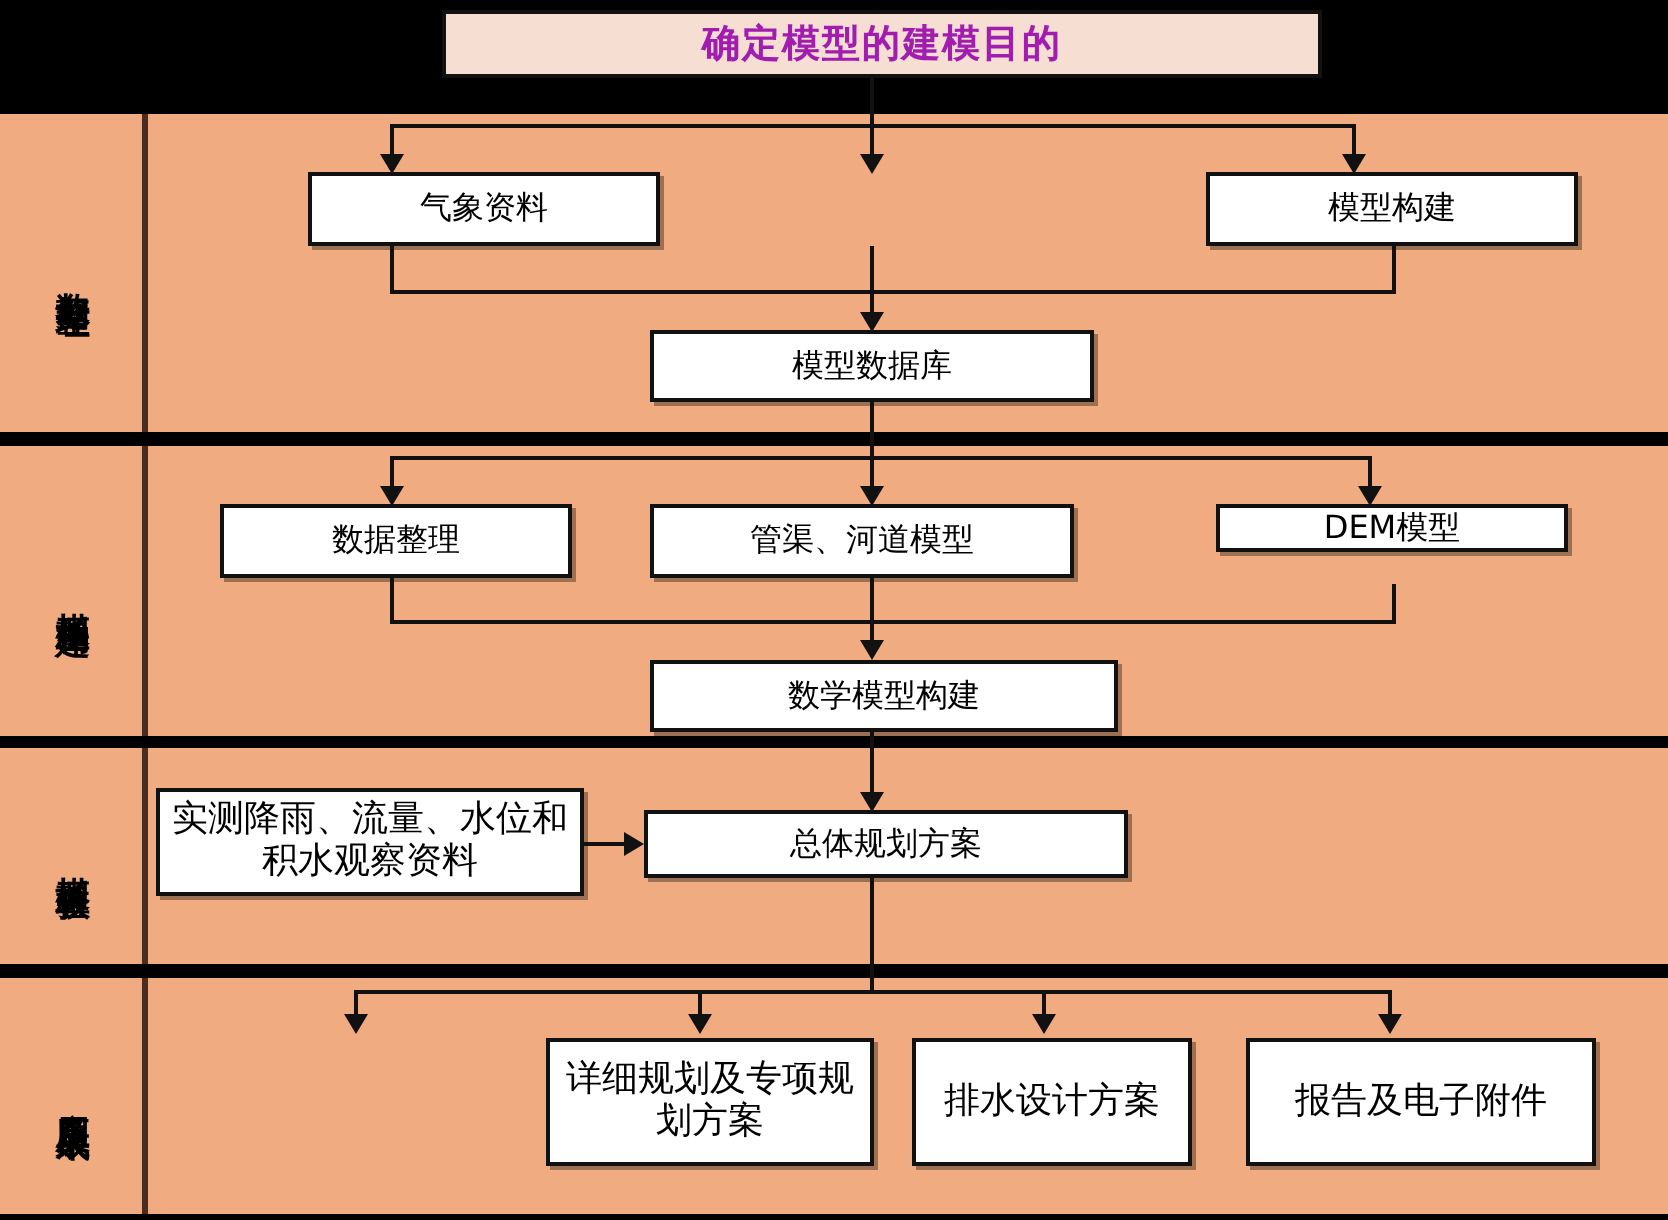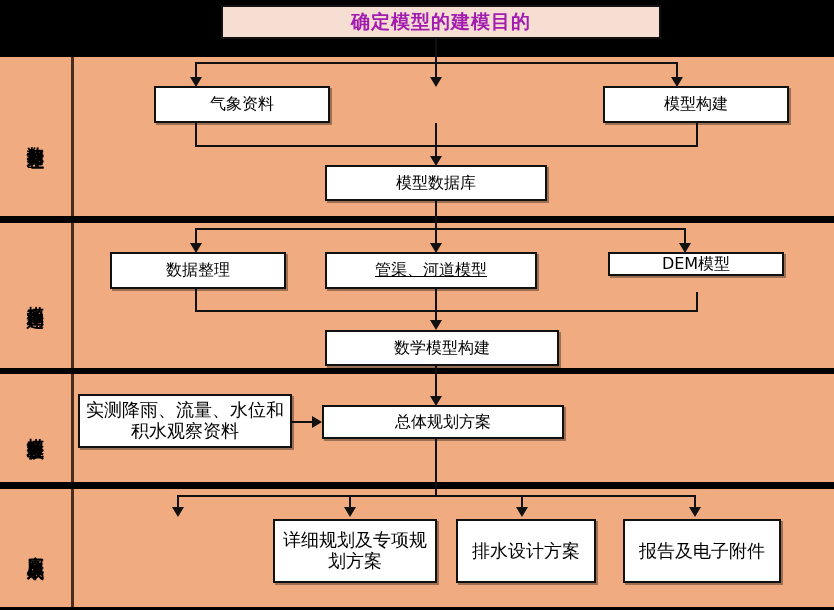--- a/index.html
+++ b/index.html
@@ -100,21 +100,21 @@
   <div class="ln vln" style="left:435px;top:201px;height:27px;"></div>
   <div class="ln hln" style="left:195px;top:228px;width:490px;"></div>
   <div class="ln vln" style="left:195px;top:228px;height:16px;"></div>
   <div class="ln vln" style="left:435px;top:228px;height:16px;"></div>
   <div class="ln vln" style="left:684px;top:228px;height:16px;"></div>
   <div class="arrow-d" style="left:190px;top:243px;"></div>
   <div class="arrow-d" style="left:430px;top:243px;"></div>
   <div class="arrow-d" style="left:679px;top:243px;"></div>
 
   <div class="node" style="left:110px;top:252px;width:176px;height:37px;">数据整理</div>
-  <div class="node" style="left:325px;top:252px;width:212px;height:37px;text-decoration:underline;">管渠、河道模型</div>
+  <div class="node" style="left:325px;top:252px;width:212px;height:37px;">管渠、河道模型</div>
   <div class="node" style="left:608px;top:252px;width:176px;height:24px;">DEM模型</div>
 
   <div class="ln vln" style="left:195px;top:289px;height:21px;"></div>
   <div class="ln vln" style="left:435px;top:289px;height:21px;"></div>
   <div class="ln vln" style="left:696px;top:292px;height:18px;"></div>
   <div class="ln hln" style="left:195px;top:310px;width:503px;"></div>
   <div class="ln vln" style="left:435px;top:310px;height:11px;"></div>
   <div class="arrow-d" style="left:430px;top:320px;"></div>
 
   <div class="node" style="left:325px;top:330px;width:234px;height:36px;">数学模型构建</div>
@@ -134,15 +134,15 @@
   <div class="ln vln" style="left:349px;top:495px;height:13px;"></div>
   <div class="ln vln" style="left:521px;top:495px;height:13px;"></div>
   <div class="ln vln" style="left:694px;top:495px;height:13px;"></div>
   <div class="arrow-d" style="left:172px;top:507px;"></div>
   <div class="arrow-d" style="left:344px;top:507px;"></div>
   <div class="arrow-d" style="left:516px;top:507px;"></div>
   <div class="arrow-d" style="left:689px;top:507px;"></div>
 
   <div class="node small" style="left:273px;top:519px;width:164px;height:64px;">详细规划及专项规划方案</div>
   <div class="node small" style="left:456px;top:519px;width:140px;height:64px;">排水设计方案</div>
-  <div class="node small" style="left:623px;top:519px;width:158px;height:64px;">报告及电子附件</div>
+  <div class="node small" style="left:623px;top:519px;width:175px;height:64px;">报告及电子附件</div>
 
 </div>
 
 </body></html>

